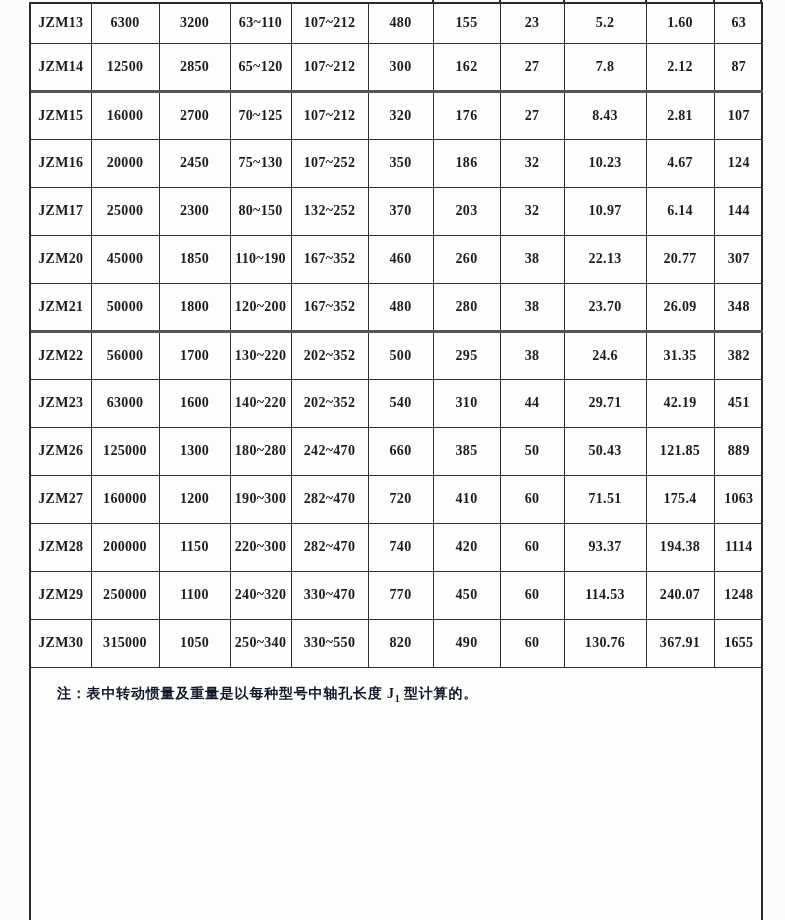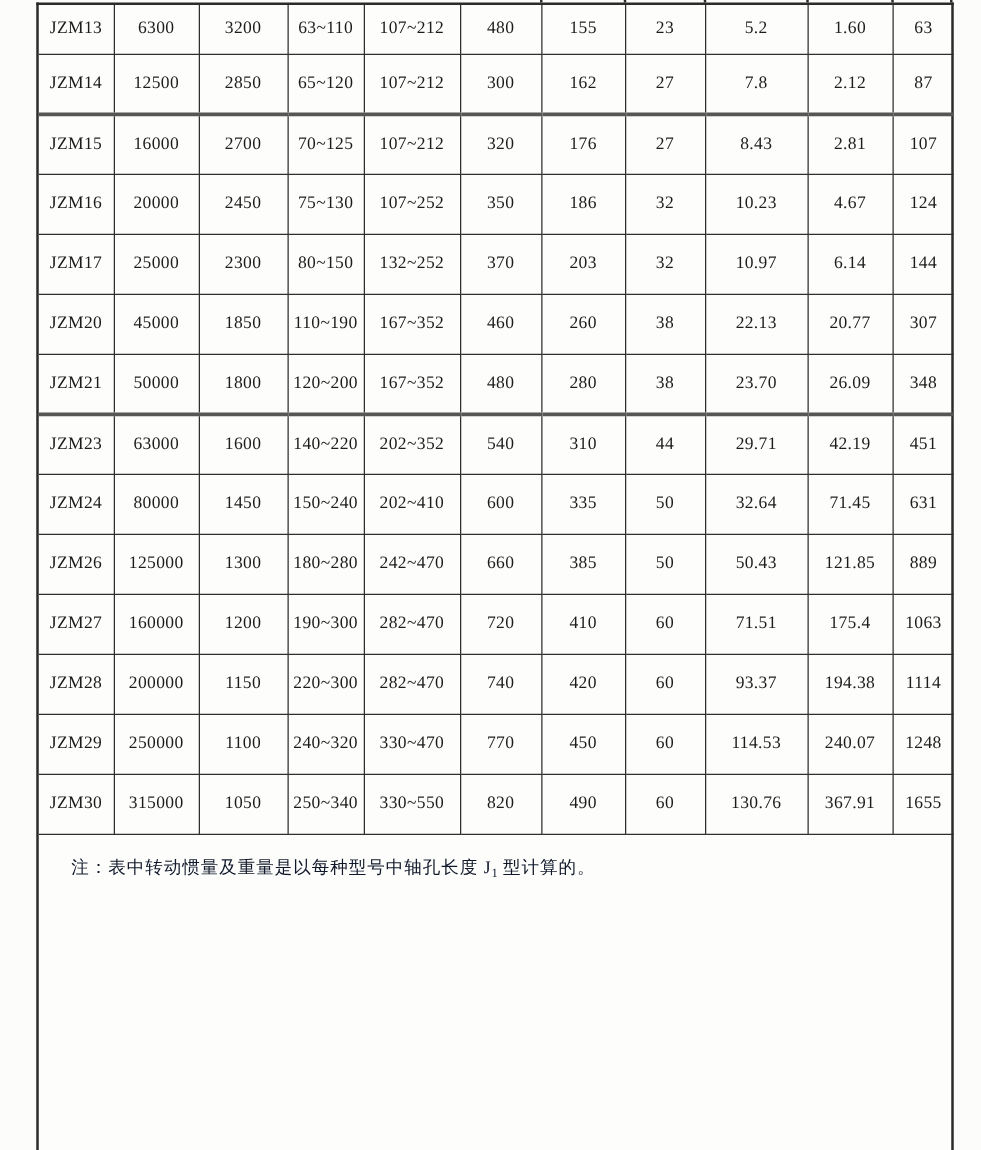--- a/index.html
+++ b/index.html
@@ -12,20 +12,21 @@
   .page{position:absolute;inset:0;}
   
   .stub{
     position:absolute;top:0;width:2px;height:5px;background:#2c2c2c;display:block;
   }
   .sheet{
     position:absolute;left:29px;top:2px;width:734px;height:918px;
     box-sizing:border-box;
     border:2.5px solid #2b2b2b;border-bottom:none;
     background:#fdfdfb;
+    font-weight:bold;
   }
   table.spec{
     width:100%;border-collapse:collapse;table-layout:fixed;
   }
   table.spec td{
     border:1.5px solid #2f2f2f;
     text-align:center;vertical-align:middle;
     font-size:14px;letter-spacing:.3px;
     padding:0 1px;
     white-space:nowrap;
@@ -164,46 +165,46 @@
             <td>120~200</td>
             <td>167~352</td>
             <td>480</td>
             <td>280</td>
             <td>38</td>
             <td>23.70</td>
             <td>26.09</td>
             <td>348</td>
           </tr>
           <tr>
+            <td>JZM22</td>
+            <td>56000</td>
+            <td>1700</td>
+            <td>130~220</td>
+            <td>202~352</td>
+            <td>500</td>
+            <td>295</td>
+            <td>38</td>
+            <td>24.6</td>
+            <td>31.35</td>
+            <td>382</td>
+          </tr>
+          <tr>
             <td>JZM23</td>
             <td>63000</td>
             <td>1600</td>
             <td>140~220</td>
             <td>202~352</td>
             <td>540</td>
             <td>310</td>
             <td>44</td>
             <td>29.71</td>
             <td>42.19</td>
             <td>451</td>
           </tr>
           <tr>
-            <td>JZM24</td>
-            <td>80000</td>
-            <td>1450</td>
-            <td>150~240</td>
-            <td>202~410</td>
-            <td>600</td>
-            <td>335</td>
-            <td>50</td>
-            <td>32.64</td>
-            <td>71.45</td>
-            <td>631</td>
-          </tr>
-          <tr>
             <td>JZM26</td>
             <td>125000</td>
             <td>1300</td>
             <td>180~280</td>
             <td>242~470</td>
             <td>660</td>
             <td>385</td>
             <td>50</td>
             <td>50.43</td>
             <td>121.85</td>

